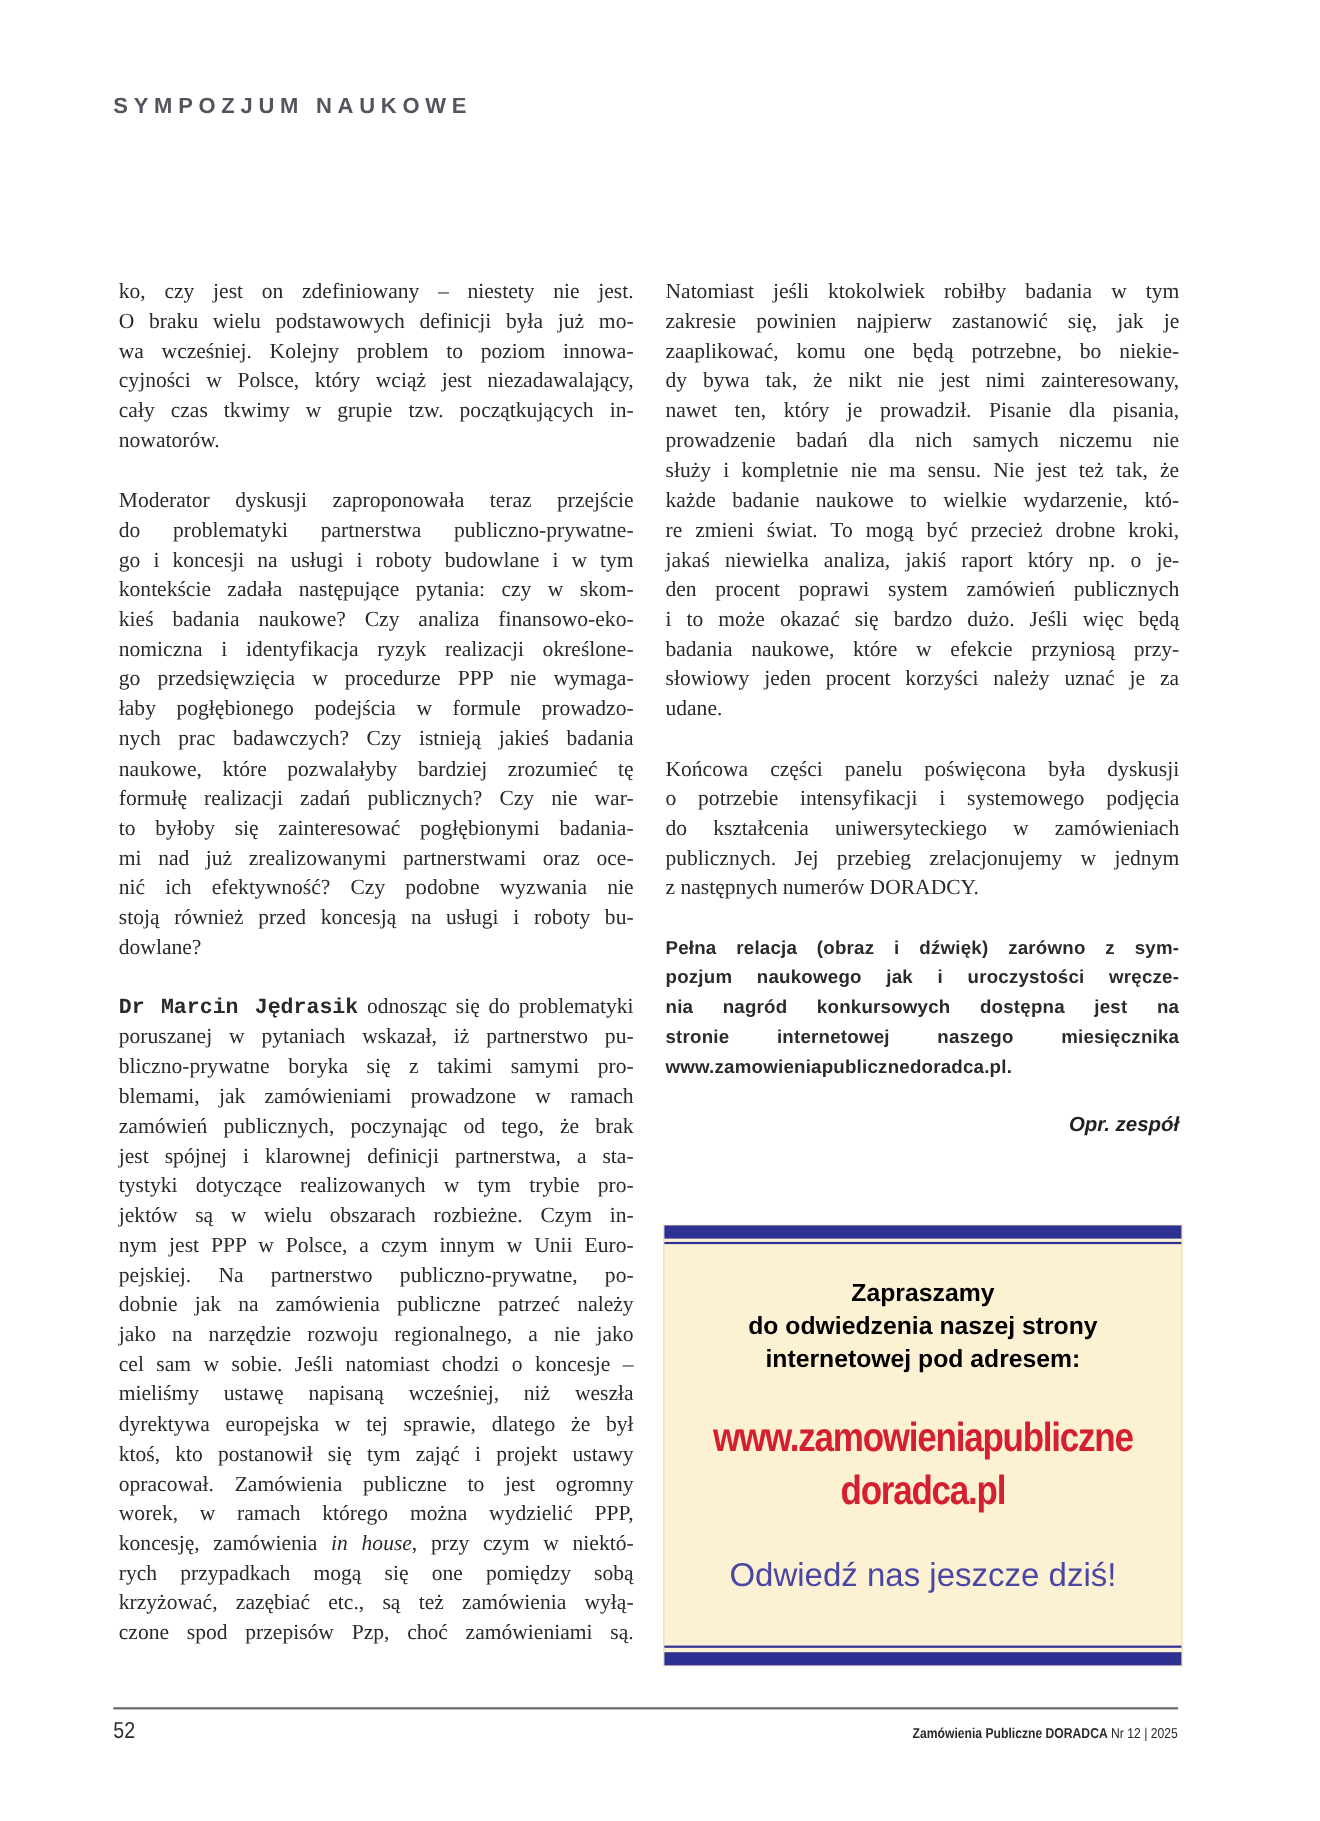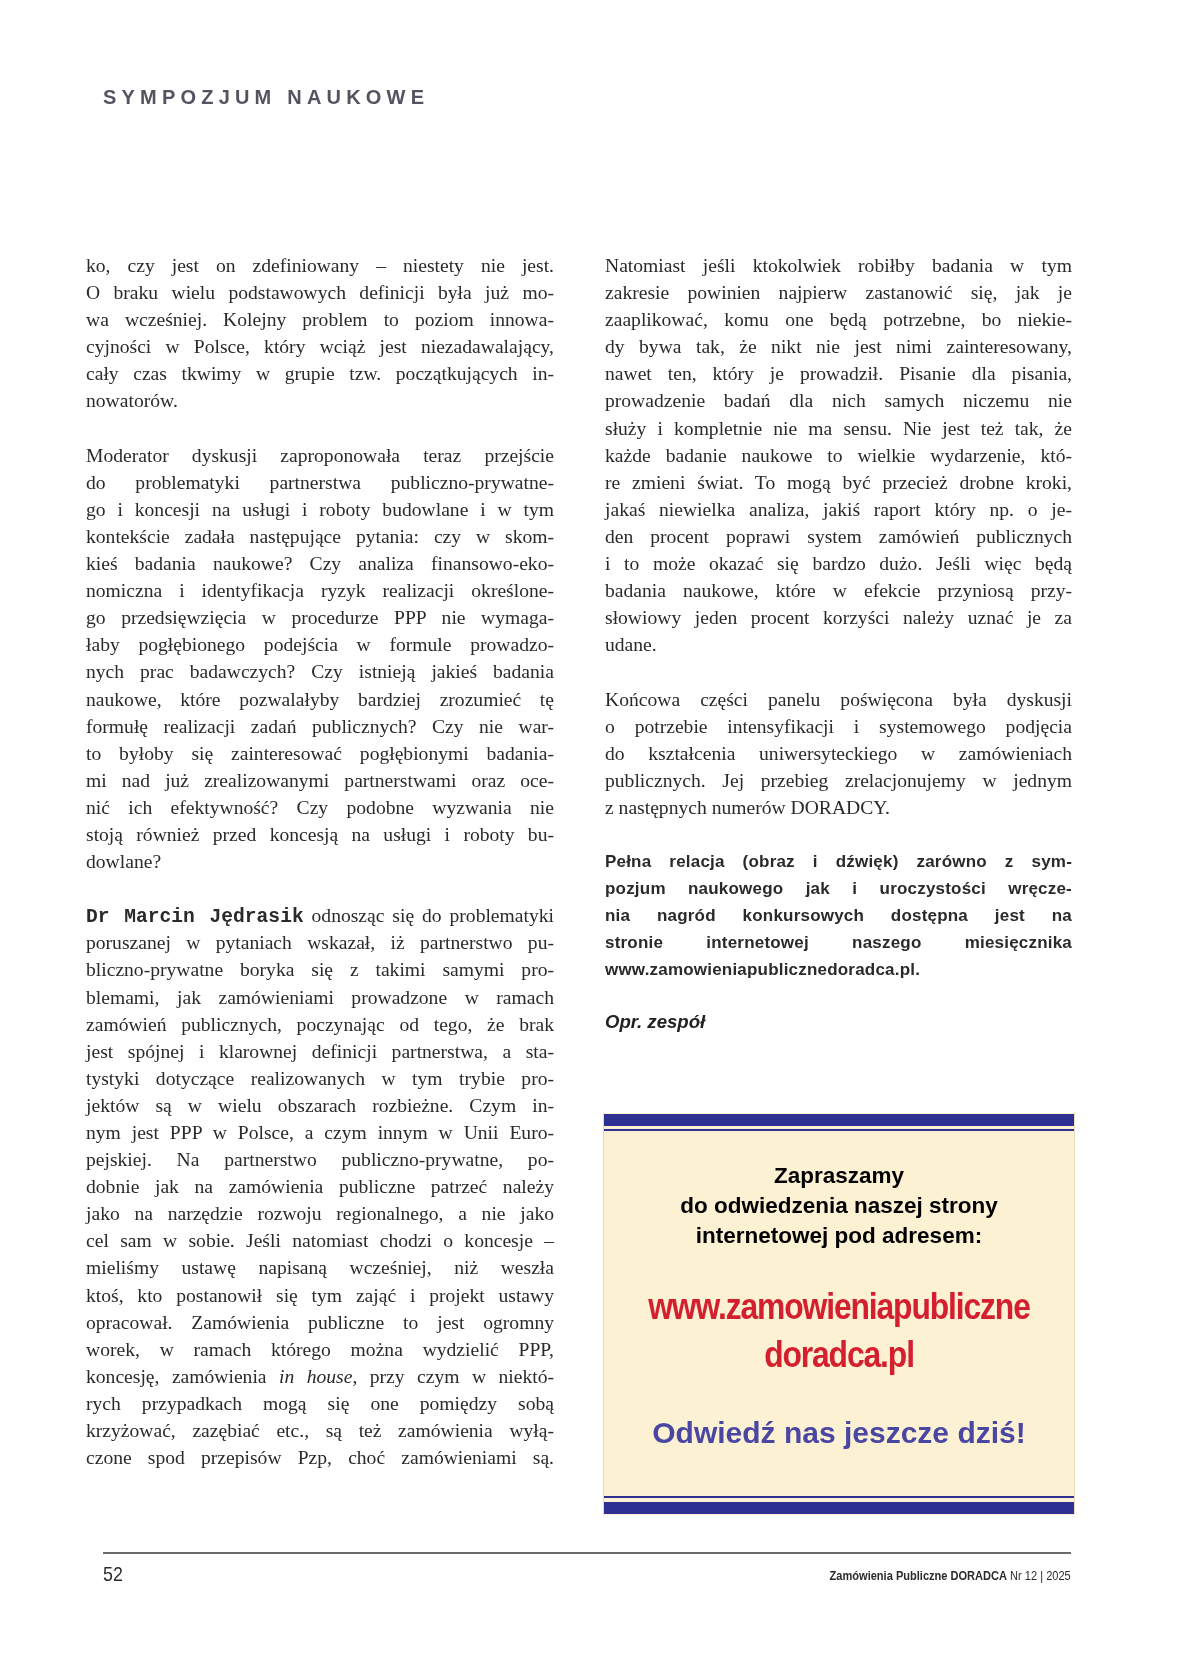--- a/index.html
+++ b/index.html
@@ -7,29 +7,29 @@
   .section-header {
     position: absolute; left: 103px; top: 86px;
     font-family: "Liberation Sans", sans-serif; font-weight: bold;
     font-size: 20px; letter-spacing: 5.2px; color: #55535f;
   }
   .col {
     position: absolute; top: 252px; width: 468px;
     font-family: "Liberation Serif", serif; font-size: 19.6px;
     line-height: 27.1px; color: #2a2a2a; text-align: justify;
   }
-  .col-left { left: 86px; }
+  .col-left { left: 108px; }
   .col-right { left: 605px; width: 467px; }
   .col p { margin: 0 0 27.1px 0; }
   .col .line { display: block; text-align: justify; text-align-last: justify; height: 27.1px; white-space: nowrap; }
   .col .line.last { text-align-last: left; }
   .bold-sans { font-family: Liberation Mono, monospace; font-weight: bold; margin-top: 28px; }
   .col .cta { font-family: "Liberation Sans", sans-serif; font-weight: bold; font-size: 17px; letter-spacing: 0.2px; }
   .signature {
-    position: absolute; left: 605px; top: 1011px; width: 467px; text-align: left;
+    position: absolute; left: 605px; top: 1011px; width: 467px; text-align: right;
     font-family: "Liberation Sans", sans-serif; font-weight: bold; font-style: italic;
     font-size: 18.6px; color: #222;
   }
   .ad {
     position: absolute; left: 603px; top: 1113px; width: 470px; height: 402px;
     background: #fdf1d4; border-left: 1px solid #e6dcc0; border-right: 1px solid #e6dcc0;
   }
   .ad .bar-top-thick { position: absolute; left: 0; right: 0; top: 1px; height: 12px; background: #2f3192; }
   .ad .bar-top-thin { position: absolute; left: 0; right: 0; top: 16px; height: 2px; background: #2f3192; }
   .ad .bar-bottom-thin { position: absolute; left: 0; right: 0; bottom: 17px; height: 2px; background: #2f3192; }
@@ -40,21 +40,21 @@
     line-height: 30px; color: #000000;
   }
   .ad .url {
     position: absolute; left: 0; right: 0; top: 170px; text-align: center;
     font-family: "Liberation Sans Narrow", "Liberation Sans", sans-serif; font-weight: bold;
     font-size: 37px; line-height: 48px; color: #d41f2f; letter-spacing: -1.3px;
     transform: scaleX(0.86); transform-origin: center;
   }
   .ad .visit {
     position: absolute; left: 0; right: 0; top: 303px; text-align: center;
-    font-family: "Liberation Sans", sans-serif; font-weight: bold; font-size: 30px;
+    font-family: "Liberation Sans", sans-serif; font-weight: normal; font-size: 30px;
     color: #4a47a3;
   }
   .footer-rule { position: absolute; left: 103px; top: 1552px; width: 968px; height: 2px; background: #6a6a6a; }
   .page-number {
     position: absolute; left: 103px; top: 1562px;
     font-family: "Liberation Sans", sans-serif; font-size: 21px; color: #2a2a2a;
     transform: scaleX(0.85); transform-origin: left;
   }
   .footer-pub {
     position: absolute; right: 129px; top: 1568px;
@@ -103,20 +103,21 @@
     <span class="line">zamówień publicznych, poczynając od tego, że brak</span>
     <span class="line">jest spójnej i klarownej definicji partnerstwa, a sta-</span>
     <span class="line">tystyki dotyczące realizowanych w tym trybie pro-</span>
     <span class="line">jektów są w wielu obszarach rozbieżne. Czym in-</span>
     <span class="line">nym jest PPP w Polsce, a czym innym w Unii Euro-</span>
     <span class="line">pejskiej. Na partnerstwo publiczno-prywatne, po-</span>
     <span class="line">dobnie jak na zamówienia publiczne patrzeć należy</span>
     <span class="line">jako na narzędzie rozwoju regionalnego, a nie jako</span>
     <span class="line">cel sam w sobie. Jeśli natomiast chodzi o koncesje –</span>
     <span class="line">mieliśmy ustawę napisaną wcześniej, niż weszła</span>
+    <span class="line">dyrektywa europejska w tej sprawie, dlatego że był</span>
     <span class="line">ktoś, kto postanowił się tym zająć i projekt ustawy</span>
     <span class="line">opracował. Zamówienia publiczne to jest ogromny</span>
     <span class="line">worek, w ramach którego można wydzielić PPP,</span>
     <span class="line"><span>koncesję, zamówienia </span><i>in house</i><span>, przy czym w niektó-</span></span>
     <span class="line">rych przypadkach mogą się one pomiędzy sobą</span>
     <span class="line">krzyżować, zazębiać etc., są też zamówienia wyłą-</span>
     <span class="line">czone spod przepisów Pzp, choć zamówieniami są.</span>
   </p>
 </div>
 

